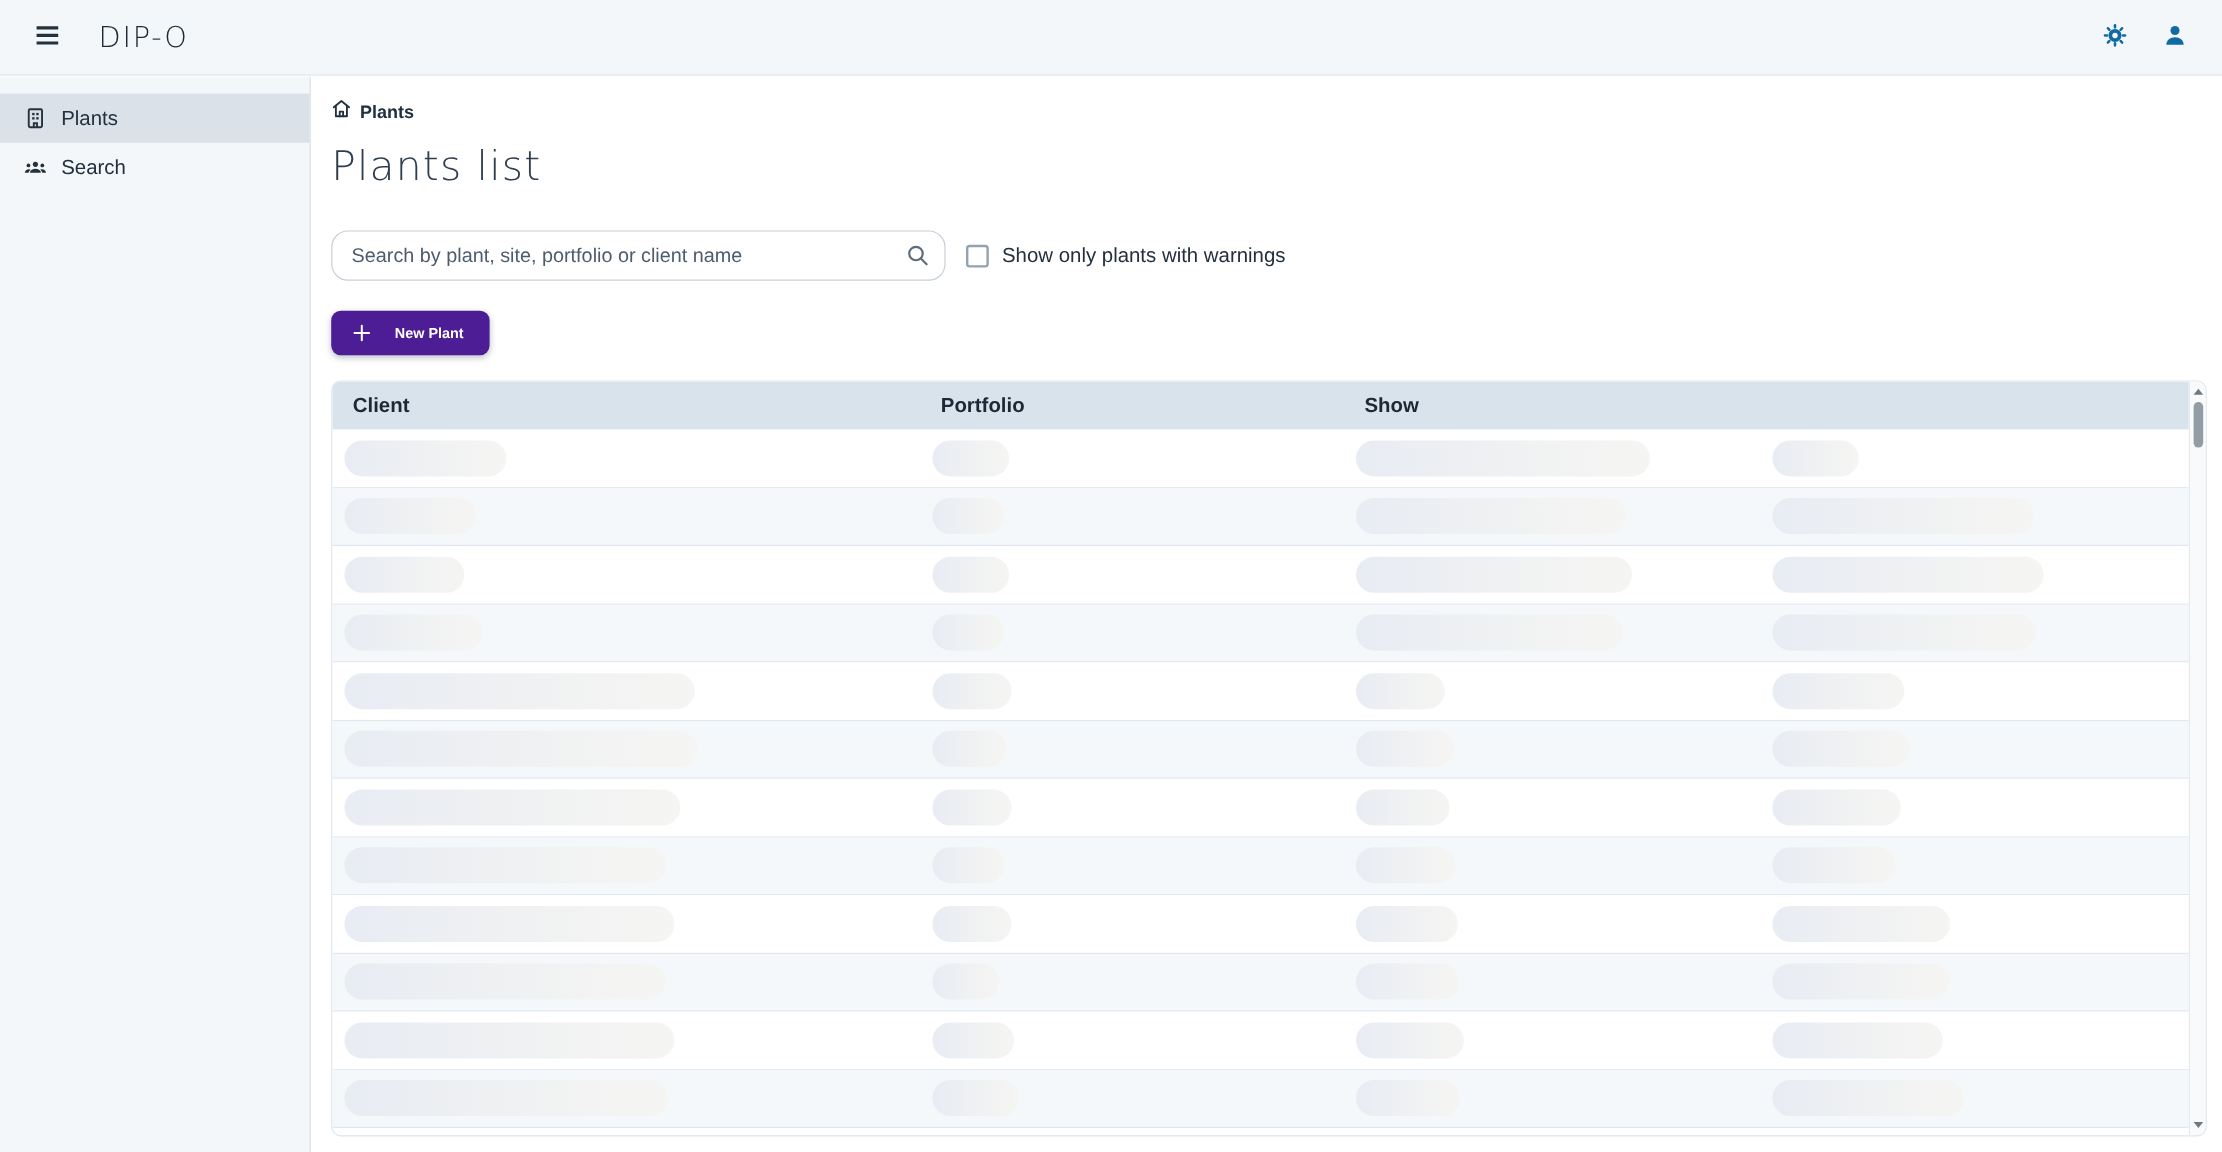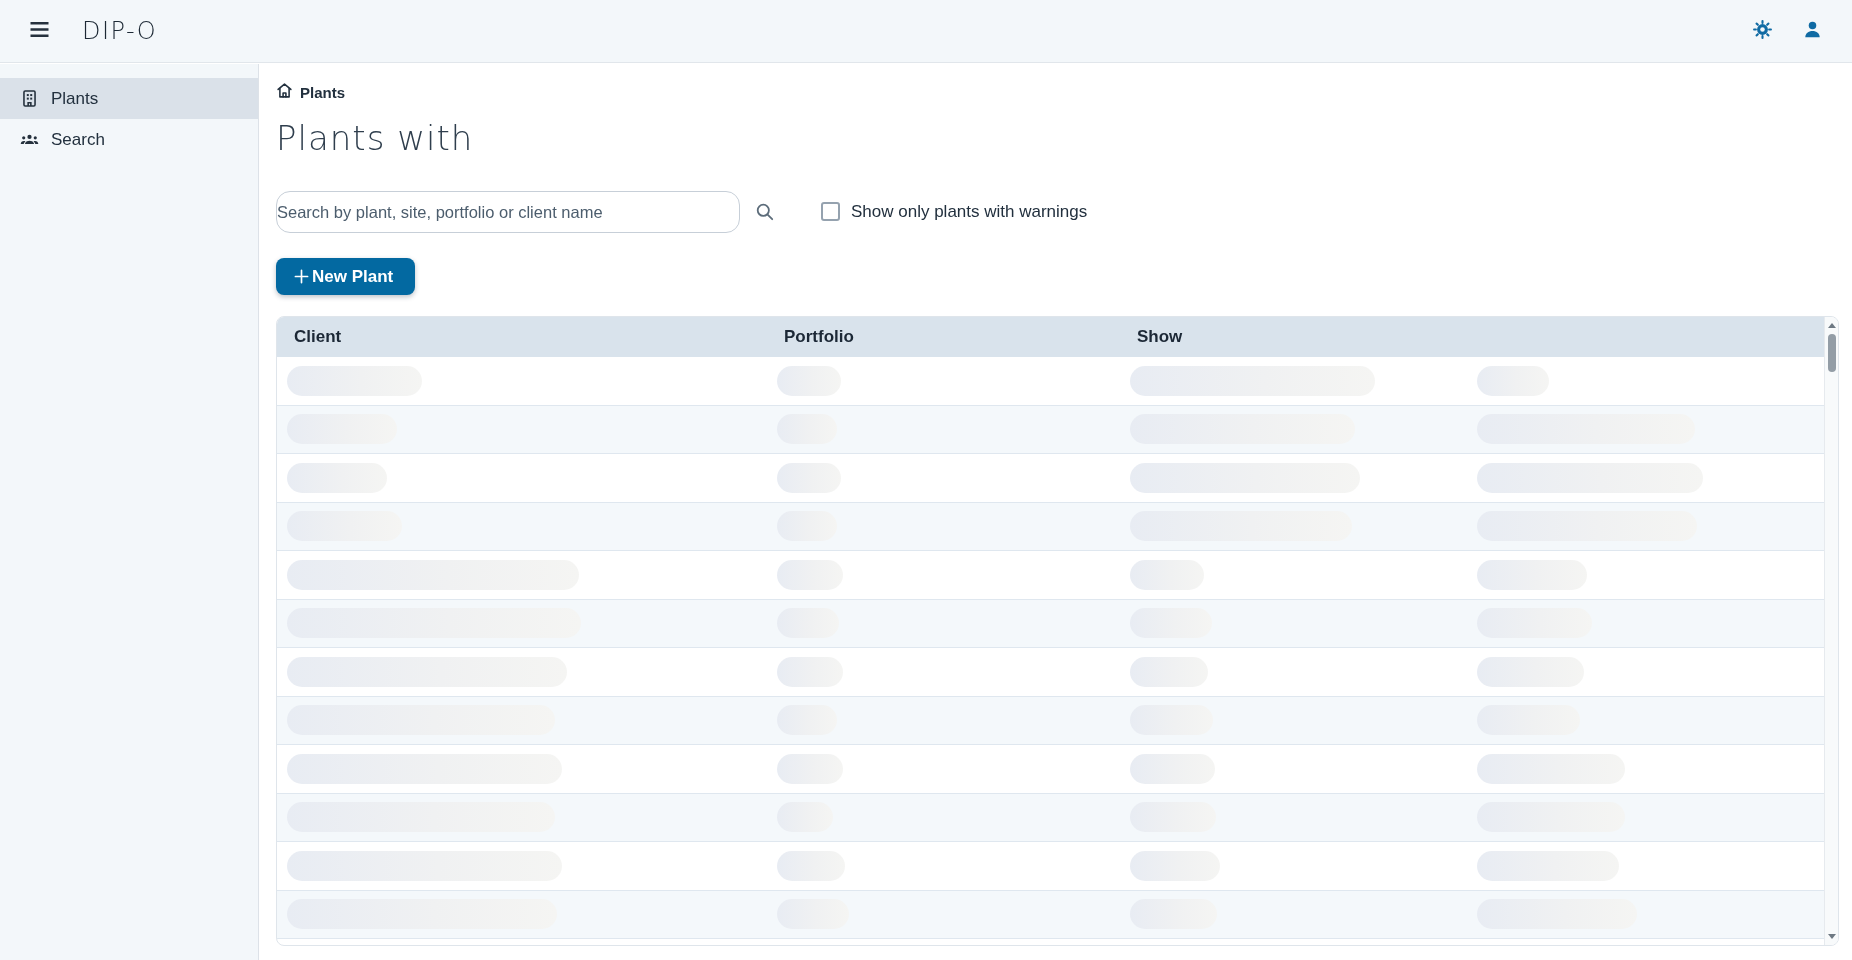--- a/index.html
+++ b/index.html
@@ -28,31 +28,31 @@
   .main { position:absolute; top:64px; left:260px; width:1592px; height:896px; background:#fff; padding:18px 14px 0 16px; }
 
   .breadcrumb { display:flex; align-items:center; gap:7px; cursor:pointer; width:max-content; }
   .breadcrumb .bc-label { font-size:15px; font-weight:bold; color:#22303e; }
 
   .page-title { margin-top:15px; font-family:"DejaVu Sans","Liberation Sans",sans-serif; font-weight:300;
                 font-size:34px; letter-spacing:1px; color:#2f3e4d; }
 
   .controls { margin-top:33px; display:flex; align-items:center; }
   .search-wrap { position:relative; width:512px; }
-  .search-input { width:464px; height:42px; border:1px solid #c7cfd8; border-radius:14px; background:#fff;
-                  padding:0 46px 0 0; font-size:16.5px; color:#22303e; outline:none;
+  .search-input { width:512px; height:42px; border:1px solid #c7cfd8; border-radius:14px; background:#fff;
+                  padding:0 46px 0 16px; font-size:16.5px; color:#22303e; outline:none;
                   font-family:"Liberation Sans","DejaVu Sans",sans-serif; }
   .search-input::placeholder { color:#4c5d6d; opacity:1; }
   .search-icon { position:absolute; right:13px; top:11px; }
-  .filter { display:flex; align-items:flex-start; margin-left:33px; }
+  .filter { display:flex; align-items:flex-end; margin-left:17px; }
   .checkbox { width:19px; height:19px; border:2px solid #95a2af; border-radius:3px; background:#fff; cursor:pointer; }
   .filter-label { margin-left:11px; font-size:17px; color:#22303e; cursor:pointer; }
 
-  .btn-primary { margin-top:25px; height:37px; padding:0 22px 0 18px; display:inline-flex; align-items:center; gap:3px;
-                 background:#0369a1; color:#fff; font-size:17px; font-weight:bold; border:none; border-radius:8px;
+  .btn-primary { margin-top:25px; height:37px; padding:0 22px 0 18px; display:inline-flex; align-items:center; gap:20px;
+                 background:#4c1d95; color:#fff; font-size:12px; font-weight:bold; border:none; border-radius:8px;
                  cursor:pointer; box-shadow:0 2px 5px rgba(20,40,60,.28); font-family:"Liberation Sans","DejaVu Sans",sans-serif; }
 
   
   .table-card { margin-top:21px; position:relative; width:1563px; height:630px; border:1px solid #dfe5eb;
                 border-radius:8px; background:#fff; overflow:hidden; }
   .table-inner { position:absolute; top:0; left:0; right:14px; bottom:0; }
   .thead { display:grid; grid-template-columns:490px 353px 347px 1fr; height:40px; background:#d9e3ec; align-items:center; }
   .th { padding-left:17px; font-size:17px; font-weight:bold; color:#1c2836; display:flex; align-items:center; cursor:pointer; }
   .sort-arrow { margin-left:9px; font-weight:normal; font-size:16px; color:#77828e; }
   .trow { display:grid; grid-template-columns:490px 353px 347px 1fr; height:48.5px; align-items:center;
@@ -147,21 +147,21 @@
       <span>
         <svg width="17" height="17" viewBox="0 0 24 24" fill="none" stroke="#22303e" stroke-width="2.2" stroke-linecap="round" stroke-linejoin="round">
           <path d="M3 10.5 12 3l9 7.5"></path>
           <path d="M5.5 9.2V21h13V9.2"></path>
           <path d="M10 21v-5.5h4V21"></path>
         </svg>
       </span>
       <span class="bc-label">Plants</span>
     </div>
 
-    <h1 class="page-title">Plants with</h1>
+    <h1 class="page-title">Plants list</h1>
 
     <div class="controls">
       <div class="search-wrap">
         <input class="search-input" type="text" placeholder="Search by plant, site, portfolio or client name" style="">
         <span class="search-icon">
           <svg width="20" height="20" viewBox="0 0 20 20" fill="none" stroke="#5c6c7a" stroke-width="1.8" stroke-linecap="round">
             <circle cx="8.3" cy="8.3" r="5.6"></circle>
             <path d="m12.6 12.6 4.6 4.6"></path>
           </svg>
         </span>

